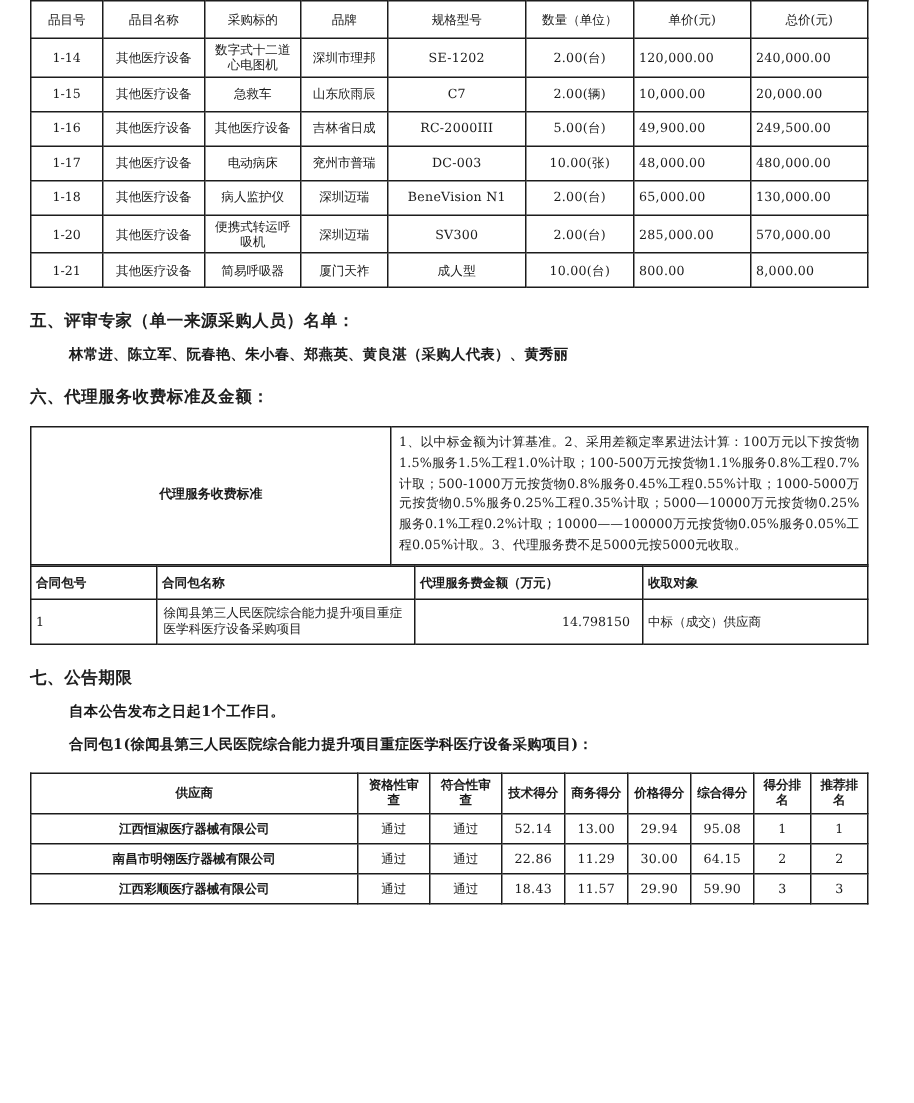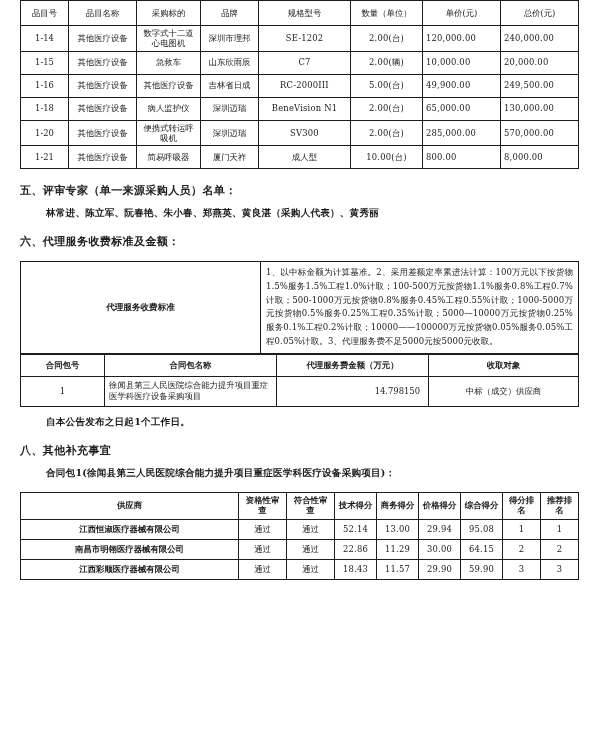--- a/index.html
+++ b/index.html
@@ -81,21 +81,21 @@
     line-height: 1.62;
     padding: 4px 5px 4px 5px;
     font-size: 8.5px;
     letter-spacing: 0.1px;
     margin-top: 16px;
   }
 
   
   #pkg-table td, #pkg-table th {
     font-size: 8.4px;
-    text-align: center;
+    text-align: left;
     height: 22px;
   }
   #pkg-table th { font-weight: bold; }
   #pkg-table td.pkg-name {
     text-align: left;
     line-height: 1.3;
     padding: 3px 4px;
     margin-top: 12px;
   }
   #pkg-table td.pkg-amt {
@@ -168,20 +168,30 @@
         <td>1-16</td>
         <td>其他医疗设备</td>
         <td>其他医疗设备</td>
         <td>吉林省日成</td>
         <td class="lat">RC-2000III</td>
         <td class="lat">5.00(台)</td>
         <td class="num">49,900.00</td>
         <td class="num">249,500.00</td>
       </tr>
       <tr>
+        <td>1-17</td>
+        <td>其他医疗设备</td>
+        <td>电动病床</td>
+        <td>兖州市普瑞</td>
+        <td class="lat">DC-003</td>
+        <td class="lat">10.00(张)</td>
+        <td class="num">48,000.00</td>
+        <td class="num">480,000.00</td>
+      </tr>
+      <tr>
         <td>1-18</td>
         <td>其他医疗设备</td>
         <td>病人监护仪</td>
         <td>深圳迈瑞</td>
         <td class="lat">BeneVision N1</td>
         <td class="lat">2.00(台)</td>
         <td class="num">65,000.00</td>
         <td class="num">130,000.00</td>
       </tr>
       <tr>
@@ -243,23 +253,23 @@
     <tbody>
       <tr class="body">
         <td>1</td>
         <td class="pkg-name">徐闻县第三人民医院综合能力提升项目重症医学科医疗设备采购项目</td>
         <td class="pkg-amt">14.798150</td>
         <td>中标（成交）供应商</td>
       </tr>
     </tbody>
   </table>
 
+  <div class="sec-head">七、公告期限</div>
   <div class="sec-body">自本公告发布之日起1个工作日。</div>
 
-  <div class="sec-head">八、其他补充事宜</div>
   <div class="sec-body">合同包1(徐闻县第三人民医院综合能力提升项目重症医学科医疗设备采购项目)：</div>
 
   <table class="doc" id="score-table">
     <colgroup>
       <col style="width:218px">
         <col style="width:48px">
         <col style="width:48px">
       <col style="width:42px">
         <col style="width:42px">
         <col style="width:42px">

